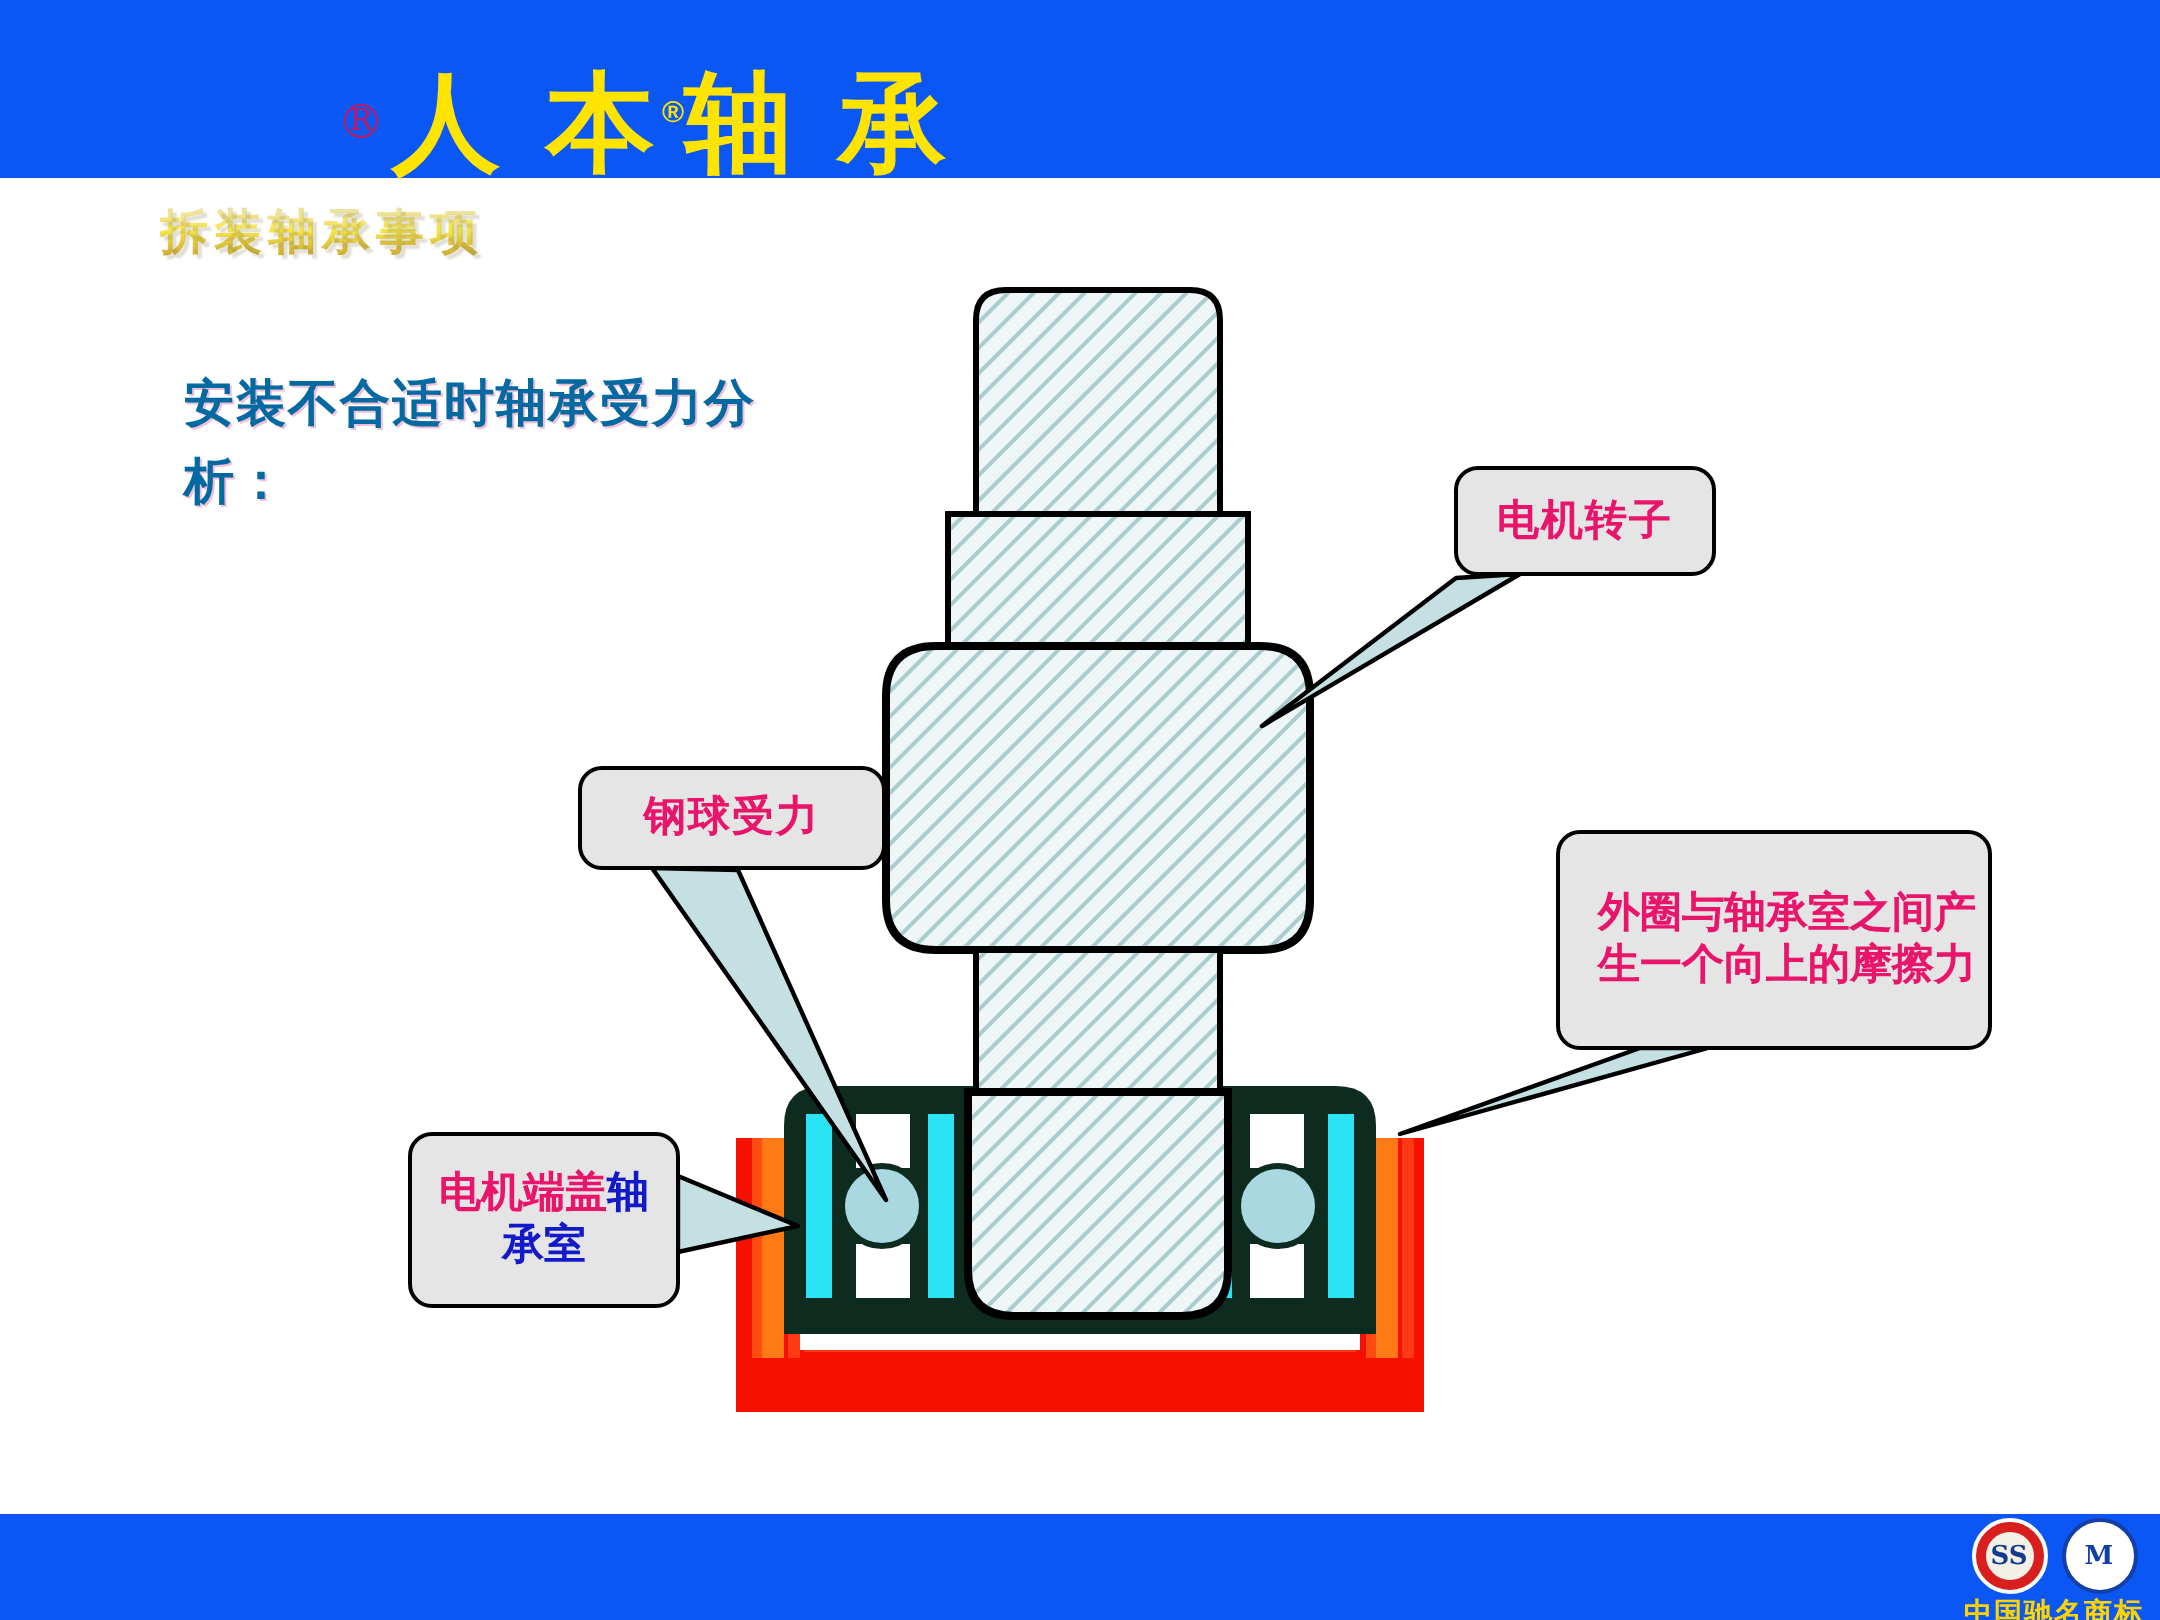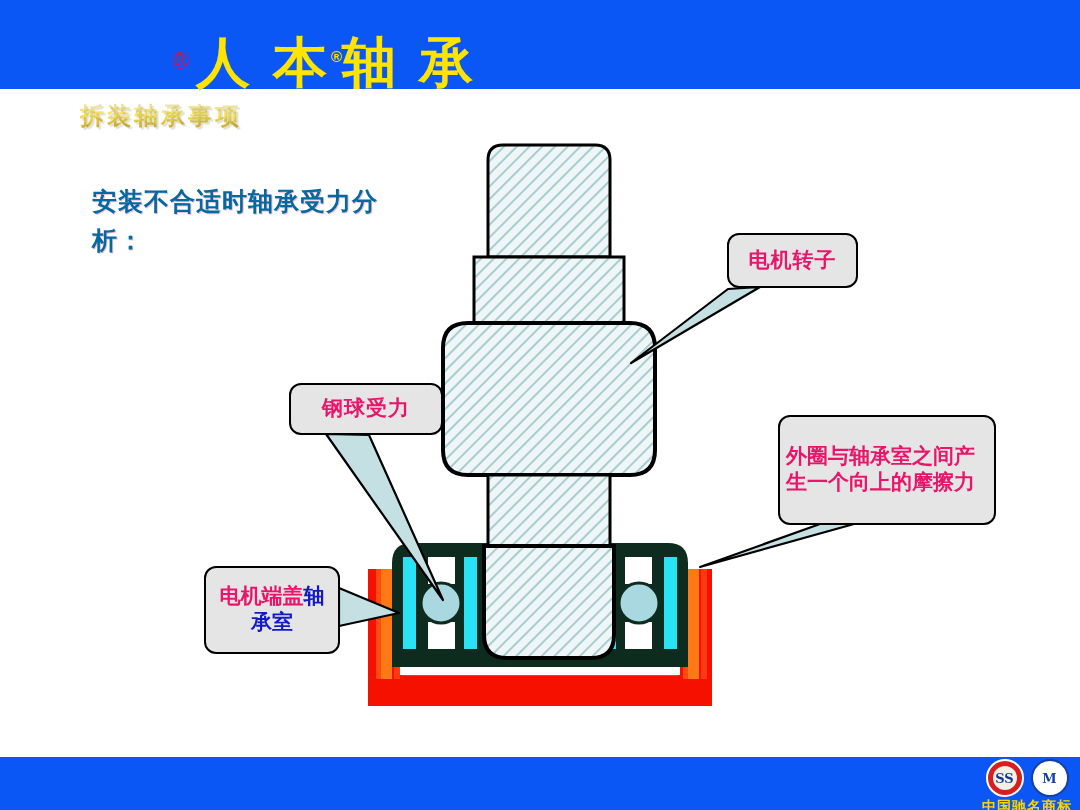--- a/index.html
+++ b/index.html
@@ -103,21 +103,21 @@
     z-index:30;
   }
   .callout .ctext{
     font-size:21px;font-weight:bold;line-height:1.22;
     color:#e8156b;letter-spacing:1px;text-align:center;
     padding:2px 6px;
   }
   #callout-rotor{left:727px;top:233px;width:131px;height:55px;}
   #callout-ball{left:277px;top:383px;width:154px;height:52px;margin-left:12px;}
   #callout-friction{left:778px;top:415px;width:218px;height:110px;}
-  #callout-friction .ctext{text-align:left;letter-spacing:0;}
+  #callout-friction .ctext{text-align:right;letter-spacing:0;}
   #callout-housing{left:204px;top:566px;width:136px;height:88px;}
   #callout-housing .ctext{letter-spacing:0;}
   #callout-housing .seg-red{color:#e8156b;}
   #callout-housing .seg-blue{color:#1119c9;}
 
   
   #vector-layer{
     position:absolute;left:0;top:0;width:1080px;height:810px;
     z-index:20;pointer-events:none;
   }

